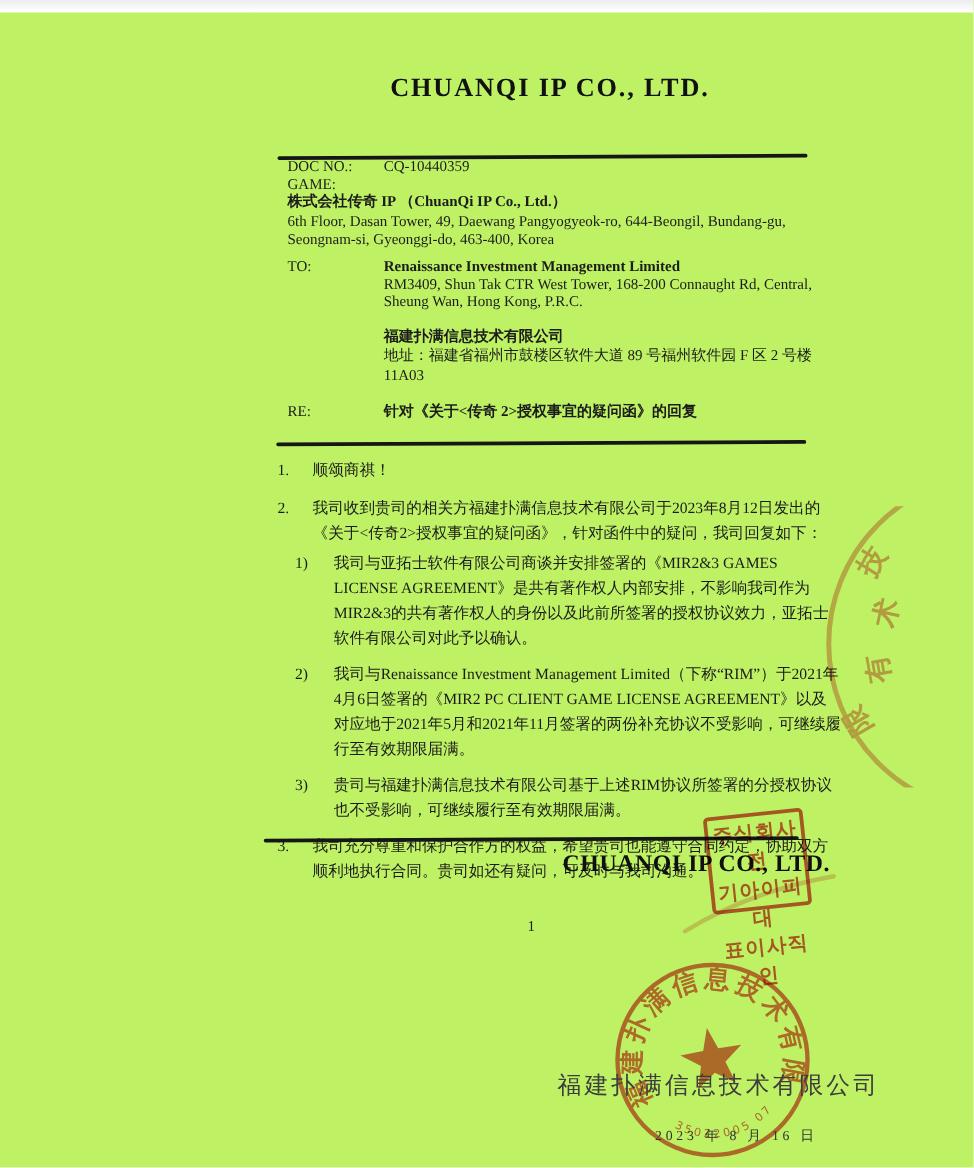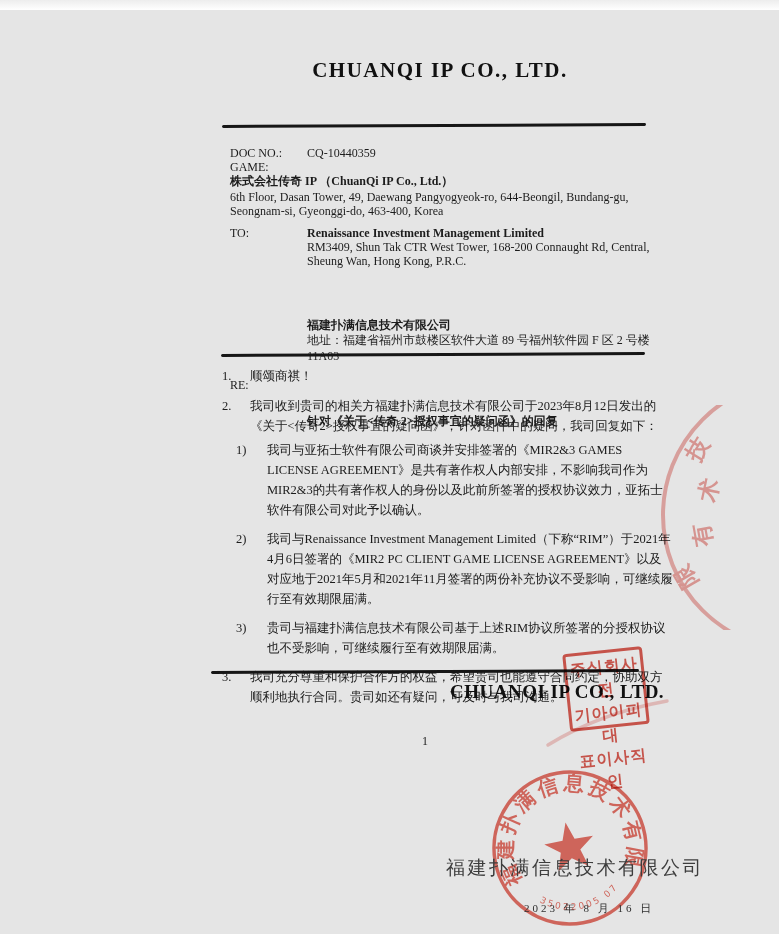--- a/index.html
+++ b/index.html
@@ -4,47 +4,47 @@
 <style>
   html,body{margin:0;padding:0;}
   body{
     width:779px;height:934px;
     background:#ffffff;
     font-family:"Liberation Serif","DejaVu Serif",serif;
     color:#1c1c1c;
     overflow:hidden;
   }
   .page{
-    position:relative;width:779px;height:934px;background:#e5e5e5;overflow:hidden;
+    position:relative;width:779px;height:934px;background:#bef264;overflow:hidden;
   }
   .page::before{ 
     content:"";position:absolute;left:0;top:0;width:779px;height:10px;
     background:linear-gradient(#ededed,#ffffff);
   }
   
   .letterhead{position:absolute;left:105px;top:58px;width:670px;text-align:center;}
   .lh-title{
     font-size:21px;font-weight:bold;letter-spacing:1.5px;color:#111;
   }
   .lh-address{
     margin-top:7px;font-size:8px;color:#222;letter-spacing:.3px;white-space:nowrap;
   }
   
   .rule{position:absolute;height:3px;background:#161616;border-radius:2px;transform:rotate(-.25deg);}
   .rule1{left:222px;top:124px;width:424px;}
   .rule2{left:221px;top:353px;width:424px;}
   .rule3{left:211px;top:670px;width:428px;}
   
-  .meta{position:absolute;left:230px;top:146px;width:446px;font-size:12px;line-height:14px;}
+  .meta{position:absolute;left:230px;top:126px;width:446px;font-size:12px;line-height:14px;}
   .mrow{display:flex;}
   .mlabel{flex:0 0 77px;}
   .mvalue{flex:1;}
   .bold{font-weight:bold;}
   .gap6{height:6px;} .gap8{height:8px;} .gap14{height:14px;}
-  .cjk{line-height:15.5px;margin-top:36px;}
+  .cjk{line-height:15.5px;}
   
   .body{position:absolute;left:222px;top:366px;width:452px;font-size:12.5px;line-height:20px;color:#1b1b1b;}
   .item{display:flex;margin-bottom:10px;}
   .item .num{flex:0 0 28px;}
   .item .txt{flex:1;}
   .subitems{margin-left:14px;}
   .sub{display:flex;margin-bottom:9px;}
   .sub .num{flex:0 0 31px;}
   .sub .txt{flex:1;}
   

